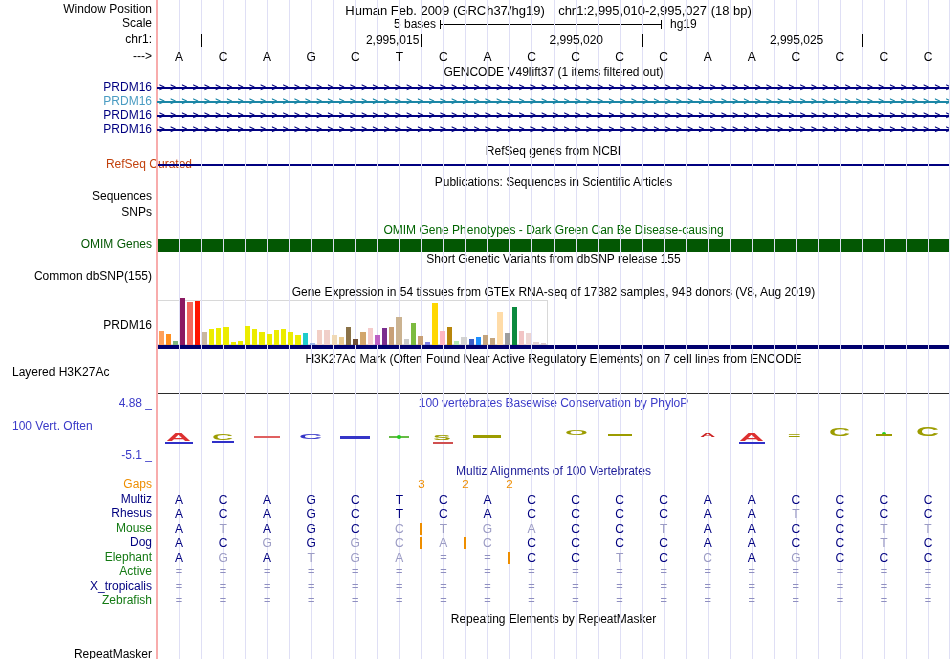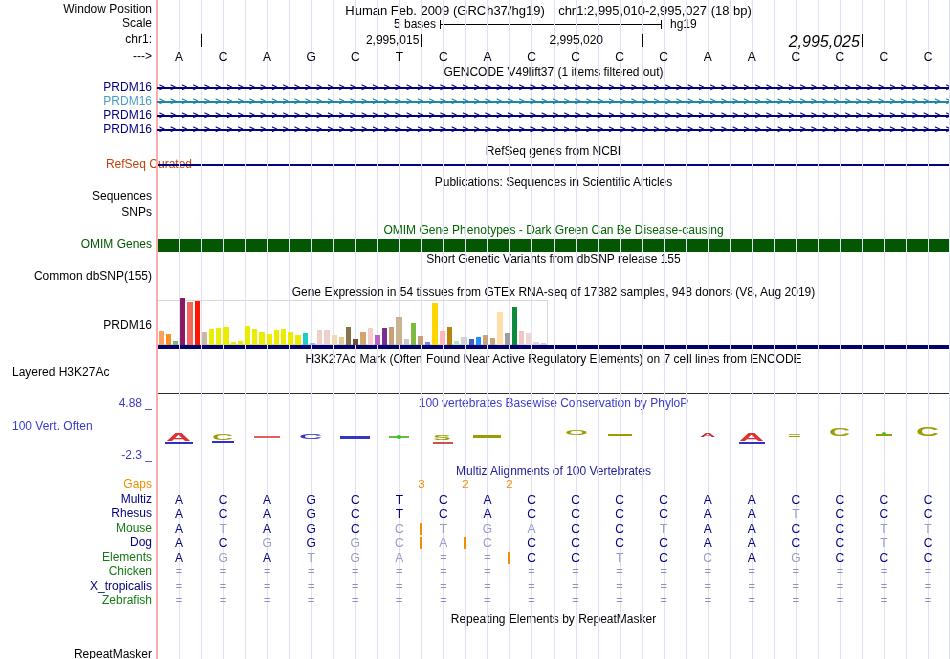--- a/index.html
+++ b/index.html
@@ -49,29 +49,29 @@
 
   <div class="lbl navy" style="top:158px">RefSeq Curated</div>
   <div class="lbl" style="top:190px">Sequences</div>
   <div class="lbl" style="top:206px">SNPs</div>
   <div class="lbl" style="top:238px;color:#035703">OMIM Genes</div>
   <div class="lbl" style="top:270px">Common dbSNP(155)</div>
   <div class="lbl" style="top:319px">PRDM16</div>
   <div class="lbl-left" style="top:366px">Layered H3K27Ac</div>
   <div class="lbl blue" style="top:397px">4.88 _</div>
   <div class="lbl-left blue" style="top:420px">100 Vert. Often</div>
-  <div class="lbl blue" style="top:449px">-2.3 _</div>
+  <div class="lbl blue" style="top:449px">-5.1 _</div>
   <div class="lbl orange" style="top:478px">Gaps</div>
 
   <div class="lbl" style="top: 493px; color: rgb(0, 0, 128);">Multiz</div>
   <div class="lbl" style="top: 507px; color: rgb(0, 0, 128);">Rhesus</div>
   <div class="lbl" style="top: 522px; color: rgb(20, 122, 20);">Mouse</div>
   <div class="lbl" style="top: 536px; color: rgb(0, 0, 128);">Dog</div>
-  <div class="lbl" style="top: 551px; color: rgb(20, 122, 20);">Elements</div>
-  <div class="lbl" style="top: 565px; color: rgb(20, 122, 20);">Chicken</div>
+  <div class="lbl" style="top: 551px; color: rgb(20, 122, 20);">Elephant</div>
+  <div class="lbl" style="top: 565px; color: rgb(20, 122, 20);">Active</div>
   <div class="lbl" style="top: 580px; color: rgb(0, 0, 128);">X_tropicalis</div>
   <div class="lbl" style="top: 594px; color: rgb(20, 122, 20);">Zebrafish</div>
 
   <div class="lbl" style="top:648px">RepeatMasker</div>
 
   <div style="left:157px;top:164px;width:793px;height:1.5px;background:#000080;"></div>
   <div style="left: 157px; top: 238.5px; width: 793px; height: 13.5px; background: rgb(3, 87, 3);" id="omim-bar"></div>
   <div style="left:157px;top:300px;width:391px;height:45px;border:1px solid #D8D8D8;box-sizing:border-box;"></div>
   <div style="left:157px;top:345px;width:793px;height:3.5px;background:#00006E;"></div>
   <div style="left:157px;top:393px;width:793px;height:1px;background:#2B2B2B;"></div>
@@ -113,21 +113,21 @@
       <div style="position: absolute; left: 905.944px; top: 0px; width: 1px; height: 659px; background: rgb(223, 223, 245);"></div>
       <div style="position: absolute; left: 927.972px; top: 0px; width: 1px; height: 659px; background: rgb(223, 223, 245);"></div>
       <div style="position: absolute; left: 949px; top: 0px; width: 1px; height: 659px; background: rgb(223, 223, 245);"></div>
       <div style="position: absolute; left: 156px; top: 0px; width: 1.5px; height: 659px; background: rgb(248, 172, 172);"></div>
       <div style="position: absolute; left: 201.056px; top: 34px; width: 1px; height: 13px; background: rgb(0, 0, 0);"></div>
       <div style="position: absolute; left: 421.333px; top: 34px; width: 1px; height: 13px; background: rgb(0, 0, 0);"></div>
       <div style="position: absolute; left: 329.333px; top: 33px; width: 90px; text-align: right; font-size: 12px;">2,995,015</div>
       <div style="position: absolute; left: 641.611px; top: 34px; width: 1px; height: 13px; background: rgb(0, 0, 0);"></div>
       <div style="position: absolute; left: 549.611px; top: 33px; width: 90px; font-size: 12px;">2,995,020</div>
       <div style="position: absolute; left: 861.889px; top: 34px; width: 1px; height: 13px; background: rgb(0, 0, 0);"></div>
-      <div style="position: absolute; left: 769.889px; top: 33px; width: 90px; text-align: right; font-size: 16px; font-style: italic;">2,995,025</div>
+      <div style="position: absolute; left: 769.889px; top: 33px; width: 90px; text-align: left; font-size: 12px;">2,995,025</div>
       <div style="position: absolute; left: 157.028px; top: 50px; width: 44px; text-align: center; font-size: 12px; color: rgb(0, 0, 0);">A</div>
       <div style="position: absolute; left: 201.083px; top: 50px; width: 44px; text-align: center; font-size: 12px; color: rgb(0, 0, 0);">C</div>
       <div style="position: absolute; left: 245.139px; top: 50px; width: 44px; text-align: center; font-size: 12px; color: rgb(0, 0, 0);">A</div>
       <div style="position: absolute; left: 289.194px; top: 50px; width: 44px; text-align: center; font-size: 12px; color: rgb(0, 0, 0);">G</div>
       <div style="position: absolute; left: 333.25px; top: 50px; width: 44px; text-align: center; font-size: 12px; color: rgb(0, 0, 0);">C</div>
       <div style="position: absolute; left: 377.306px; top: 50px; width: 44px; text-align: center; font-size: 12px; color: rgb(0, 0, 0);">T</div>
       <div style="position: absolute; left: 421.361px; top: 50px; width: 44px; text-align: center; font-size: 12px; color: rgb(0, 0, 0);">C</div>
       <div style="position: absolute; left: 465.417px; top: 50px; width: 44px; text-align: center; font-size: 12px; color: rgb(0, 0, 0);">A</div>
       <div style="position: absolute; left: 509.472px; top: 50px; width: 44px; text-align: center; font-size: 12px; color: rgb(0, 0, 0);">C</div>
       <div style="position: absolute; left: 553.528px; top: 50px; width: 44px; text-align: center; font-size: 12px; color: rgb(0, 0, 0);">C</div>

